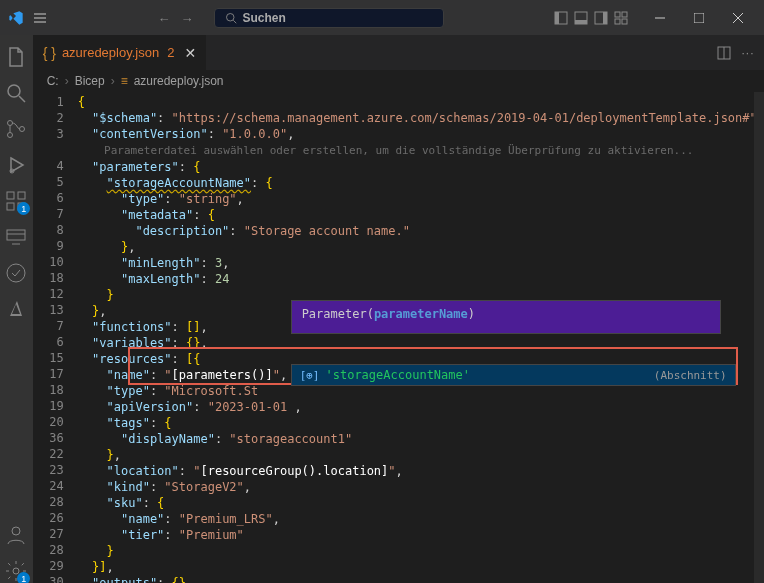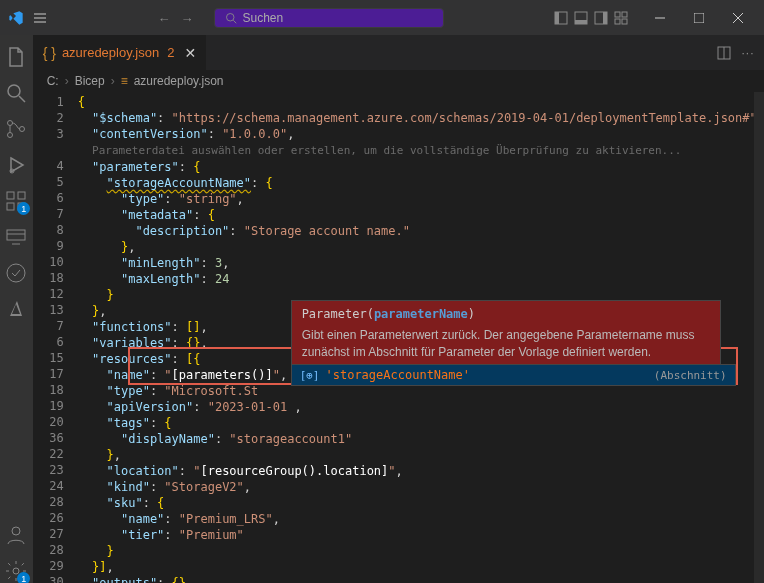--- a/index.html
+++ b/index.html
@@ -24,30 +24,31 @@
 .menu-icon { width: 16px; height: 16px; cursor: pointer; }
 .titlebar-center {
   flex: 1;
   display: flex;
   align-items: center;
   justify-content: center;
   gap: 6px;
 }
 .nav-arrows { display: flex; gap: 10px; margin-right: 14px; color: #888; }
 .search-box {
-  background: #4c1d95;
+  background: #0f172a;
   border: 1px solid #3c3c3c;
   border-radius: 4px;
   padding: 2px 10px;
   width: 230px;
   display: flex;
   align-items: center;
   gap: 6px;
   color: #aaa;
   font-size: 12px;
+  font-weight: bold;
 }
 .titlebar-right { display: flex; align-items: center; gap: 3px; }
 .win-btn { width: 36px; height: 28px; display: flex; align-items: center; justify-content: center; color: #ccc; }
 .layout-icons { display: flex; gap: 4px; margin-right: 10px; }
 .layout-icons span { width: 16px; height: 16px; display: flex; align-items: center; justify-content: center; color: #888; }
 
 .main { display: flex; height: calc(100% - 35px); }
 
 .activity-bar {
   width: 48px;
@@ -131,36 +132,36 @@
   white-space: pre;
   color: #d4d4d4;
   padding-top: 2px;
   position: relative;
 }
 .s-key { color: #9cdcfe; }
 .s-str { color: #ce9178; }
 .s-num { color: #b5cea8; }
 .s-punc { color: #d4d4d4; }
 .s-brace { color: #ffd700; }
-.s-hint { color: #6a6a6a; font-size: 11px; }
+.s-hint { color: #6a6a6a; font-size: 11px; margin-left: 12px; }
 .s-warn { text-decoration: underline wavy #cca700; text-underline-offset: 2px; }
 .s-expr { color: #ffffff; }
 
 .highlight-box {
   position: absolute;
   border: 2px solid #e05c4a;
   pointer-events: none;
 }
 .hl1 { left: 95px; top: 255px; width: 610px; height: 38px; }
 
 .tooltip {
   position: absolute;
   left: 258px; top: 208px;
   width: 430px;
-  background: #7f1d1d;
+  background: #4c1d95;
   border: 1px solid #454545;
   padding: 6px 10px;
   font-size: 12px;
   color: #ccc;
   z-index: 5;
 }
 .tooltip .sig { font-family: Consolas, monospace; margin-bottom: 6px; }
 .tooltip .sig .param { color: #569cd6; font-weight: bold; }
 .tooltip .desc { color: #bbb; line-height: 1.4; }
 
@@ -175,21 +176,21 @@
 .suggest-row {
   background: #04395e;
   color: #fff;
   padding: 3px 8px;
   font-family: Consolas, monospace;
   font-size: 12px;
   display: flex;
   align-items: center;
 }
 .suggest-row .icon { color: #75beff; margin-right: 6px; font-size: 11px; }
-.suggest-row .name { color: #f97316; }
+.suggest-row .name { color: #22c55e; }
 .suggest-row .kind { margin-left: auto; color: #999; font-size: 11px; }
 
 .minimap {
   position: absolute;
   right: 0; top: 0;
   width: 10px;
   height: 100%;
   background: #2a2a2a;
 }
 svg { display: block; }
@@ -436,21 +437,20 @@
     <span class="s-brace">}</span>
   <span class="s-brace">}]</span><span class="s-punc">,</span>
   <span class="s-key">"outputs"</span><span class="s-punc">: </span><span class="s-brace">{}</span></div>
 
       <div class="highlight-box hl1"></div>
 
       <div class="tooltip">
         <div class="sig">
           <span>Parameter(</span><span class="param">parameterName</span><span>)</span>
         </div>
-        <div class="desc">Gibt einen Parameterwert zurück. Der angegebene Parametername muss zunächst im Abschnitt für Parameter der Vorlage definiert werden.</div>
       </div>
 
       <div class="suggest">
         <div class="suggest-row">
           <span class="icon">[⊕]</span>
           <span class="name">'storageAccountName'</span>
           <span class="kind">(Abschnitt)</span>
         </div>
       </div>
 

